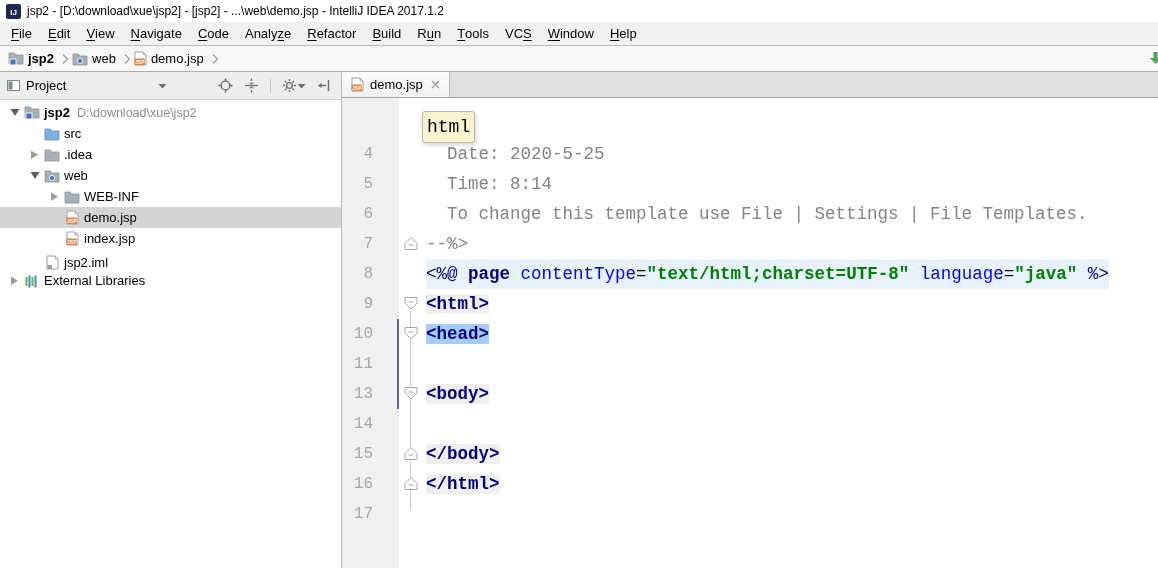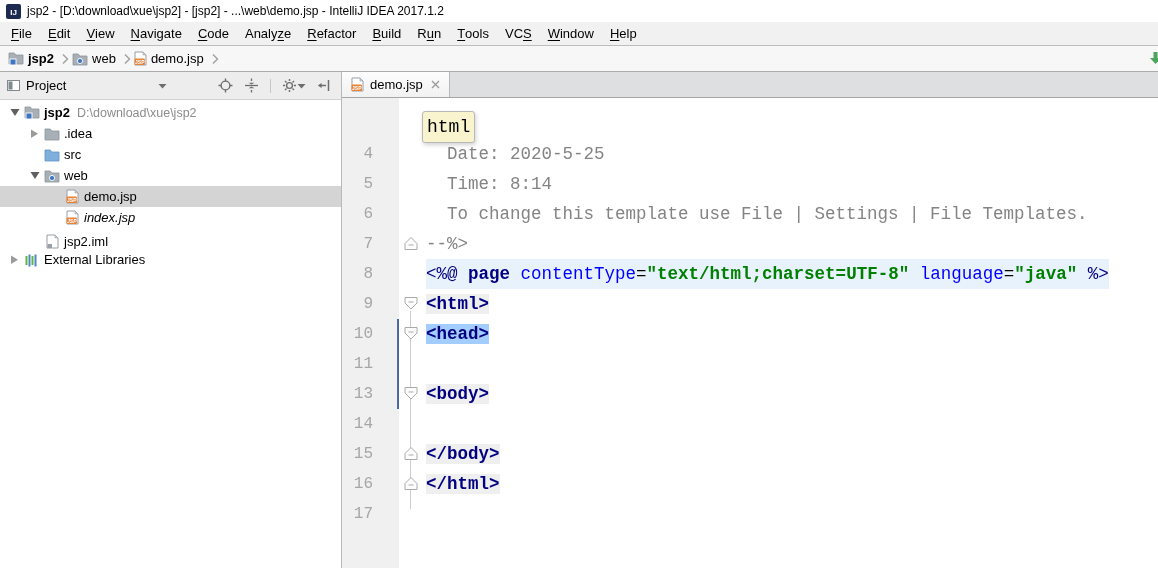--- a/index.html
+++ b/index.html
@@ -282,68 +282,81 @@
             <span class="t-icon">
               <svg width="16" height="15" viewBox="0 0 16 15">
                 <path d="M1 2 h5.2 l1.6 2 H15 v9 H1 z" fill="#A9AFB6" stroke="#8C959D" stroke-width="0.8"></path>
                 <rect x="2" y="8" width="6" height="6" fill="#3F76C0" stroke="#fff" stroke-width="0.9"></rect>
               </svg>
             </span>
             <span class="lbl b">jsp2</span>
             <span class="hint">D:\download\xue\jsp2</span>
           </div>
           <div class="tree-row" style="padding-left: 26px;">
+            <span class="arrow"></span>
+            <span class="t-icon">
+              <svg width="16" height="14" viewBox="0 0 16 14">
+                <path d="M1 2 h5.2 l1.6 2 H15 v9 H1 z" fill="#7FB0DD" stroke="#5E92BF" stroke-width="0.8"></path>
+              </svg>
+            </span>
+            <span class="lbl">src</span>
+          </div>
+          <div class="tree-row" style="padding-left: 26px;">
             <span class="arrow">
               <svg width="9" height="10">
                 <polygon points="1,0.5 8,4.8 1,9" fill="#9B9B9B"></polygon>
               </svg>
             </span>
             <span class="t-icon">
               <svg width="16" height="14" viewBox="0 0 16 14">
                 <path d="M1 2 h5.2 l1.6 2 H15 v9 H1 z" fill="#A9AFB6" stroke="#8C959D" stroke-width="0.8"></path>
               </svg>
             </span>
             <span class="lbl">.idea</span>
-          </div>
-          <div class="tree-row" style="padding-left: 26px;">
-            <span class="arrow"></span>
-            <span class="t-icon">
-              <svg width="16" height="14" viewBox="0 0 16 14">
-                <path d="M1 2 h5.2 l1.6 2 H15 v9 H1 z" fill="#7FB0DD" stroke="#5E92BF" stroke-width="0.8"></path>
-              </svg>
-            </span>
-            <span class="lbl">src</span>
           </div>
           <div class="tree-row" style="padding-left: 26px;">
             <span class="arrow">
               <svg width="10" height="9">
                 <polygon points="0.5,1 9.5,1 5,8" fill="#5F5F5F"></polygon>
               </svg>
             </span>
             <span class="t-icon">
               <svg width="16" height="14" viewBox="0 0 16 14">
                 <path d="M1 2 h5.2 l1.6 2 H15 v9 H1 z" fill="#A9AFB6" stroke="#8C959D" stroke-width="0.8"></path>
                 <circle cx="8" cy="9" r="2.6" fill="#3F76C0" stroke="#fff" stroke-width="0.9"></circle>
               </svg>
             </span>
             <span class="lbl">web</span>
+          </div>
+          <div class="tree-row" style="padding-left: 46px;">
+            <span class="arrow">
+              <svg width="9" height="10">
+                <polygon points="1,0.5 8,4.8 1,9" fill="#9B9B9B"></polygon>
+              </svg>
+            </span>
+            <span class="t-icon">
+              <svg width="16" height="14" viewBox="0 0 16 14">
+                <path d="M1 2 h5.2 l1.6 2 H15 v9 H1 z" fill="#A9AFB6" stroke="#8C959D" stroke-width="0.8"></path>
+              </svg>
+            </span>
+            <span class="lbl">WEB-INF</span>
           </div>
           <div class="tree-row sel" style="padding-left: 46px;">
             <span class="arrow"></span>
             <span class="t-icon">
               <svg width="13" height="15" viewBox="0 0 13 15">
                 <path d="M1 1 h8 l3 3 v10 H1 z" fill="#fff" stroke="#9AA0A6"></path>
                 <path d="M9 1 l3 3 h-3 z" fill="#D6D9DC" stroke="#9AA0A6" stroke-width="0.6"></path>
                 <rect x="0.5" y="7.5" width="10.5" height="6.5" rx="1.2" fill="#E8833A"></rect>
                 <text x="5.8" y="12.8" font-size="5" font-weight="bold" fill="#fff" text-anchor="middle" font-family="Liberation Sans">JSP</text>
               </svg>
             </span>
             <span class="lbl">demo.jsp</span>
           </div>
-          <div class="tree-row" style="padding-left: 46px; font-style: italic;">
+          <div class="tree-row" style="padding-left: 46px;">
             <span class="arrow"></span>
             <span class="t-icon">
               <svg width="13" height="15" viewBox="0 0 13 15">
                 <path d="M1 1 h8 l3 3 v10 H1 z" fill="#fff" stroke="#9AA0A6"></path>
                 <path d="M9 1 l3 3 h-3 z" fill="#D6D9DC" stroke="#9AA0A6" stroke-width="0.6"></path>
                 <rect x="0.5" y="7.5" width="10.5" height="6.5" rx="1.2" fill="#E8833A"></rect>
                 <text x="5.8" y="12.8" font-size="5" font-weight="bold" fill="#fff" text-anchor="middle" font-family="Liberation Sans">JSP</text>
               </svg>
             </span>
             <span class="lbl">index.jsp</span>

